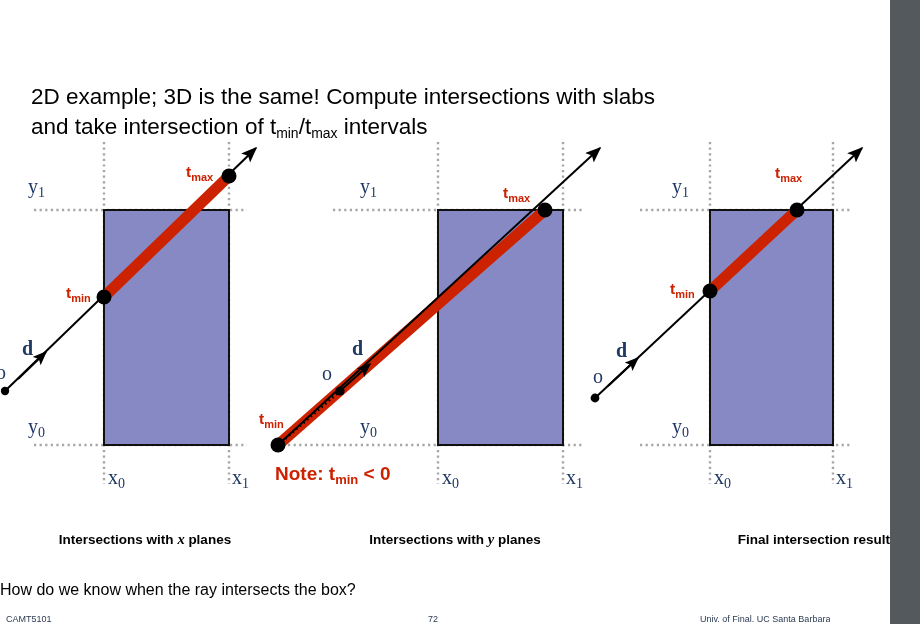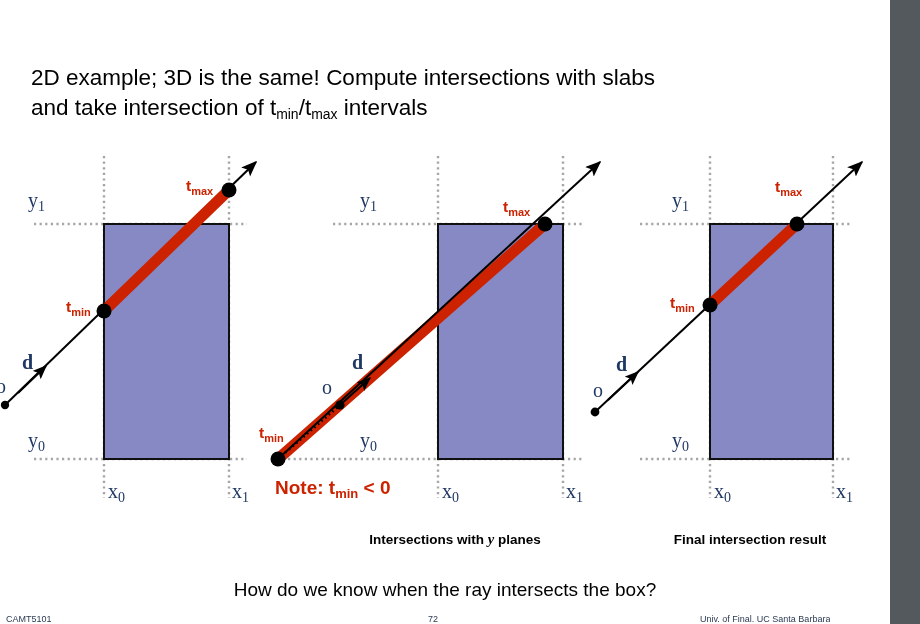--- a/index.html
+++ b/index.html
@@ -37,45 +37,44 @@
     width: 840px;
     font-size: 35px;
     line-height: 46px;
     color: #000000;
     font-weight: 400;
     letter-spacing: -0.2px;
     white-space: nowrap;
   }
   #slide-subtitle {
     position: absolute;
-    left: 31px; top: 63px;
+    left: 31px; top: 82px;
     width: 830px;
     font-size: 22.5px;
     line-height: 30px;
     color: #000000;
     font-weight: 400;
   }
   .sub {
     font-size: 0.62em;
     vertical-align: -0.28em;
     letter-spacing: 0;
   }
   #bottom-question {
     position: absolute;
     left: 0px; top: 576px;
     width: 890px;
-    text-align: center;
-    font-size: 19px;
+    font-size: 16px;
     line-height: 28px;
     color: #000000;
   }
   
   #figure {
     position: absolute;
-    left: 0; top: 150px;
+    left: 0; top: 136px;
     width: 794px; height: 400px;
   }
   #figure svg { display: block; }
 
   
   .panel-caption {
     position: absolute;
     top: 531px;
     font-size: 13.5px;
     font-weight: bold;
@@ -84,21 +83,21 @@
     white-space: nowrap;
   }
   .panel-caption .ital {
     font-style: italic;
     font-family: "Liberation Serif", serif;
     font-weight: bold;
     font-size: 14.5px;
   }
   #caption-1 { left: 0px;   width: 290px; }
   #caption-2 { left: 310px; width: 290px; text-align: center; }
-  #caption-3 { left: 610px; width: 280px; }
+  #caption-3 { left: 610px; width: 280px; text-align: right; }
 
   
   .footer {
     position: absolute;
     top: 614px;
     font-size: 9px;
     color: #2b3a52;
     white-space: nowrap;
     overflow: hidden;
     text-align: right;
@@ -223,20 +222,21 @@
       <text x="836" y="348" font-family="'Liberation Serif',serif" font-size="20" fill="#1f3864">x<tspan font-size="14" dy="4">1</tspan></text>
 
       <text x="593" y="247" font-family="'Liberation Serif',serif" font-size="20" fill="#1f3864">o</text>
       <text x="616" y="221" font-family="'Liberation Serif',serif" font-size="20" font-weight="bold" fill="#1f3864">d</text>
     </g>
 
     <text x="275" y="344" font-family="'Liberation Sans',sans-serif" font-size="19" font-weight="bold" fill="#cc2200">Note:  t<tspan font-size="13" dy="3.5">min</tspan><tspan dy="-3.5"> &lt; 0</tspan></text>
   </svg>
   </div>
 
+  <div class="panel-caption" id="caption-1"><span>Intersections with </span><span class="ital">x</span><span> planes</span></div>
 
   <div class="panel-caption" id="caption-2"><span>Intersections with </span><span class="ital">y</span><span> planes</span></div>
 
   <div class="panel-caption" id="caption-3"><span>Final intersection result</span><span class="ital"></span><span></span></div>
 
   <div id="bottom-question">How do we know when the ray intersects the box?</div>
 
   <div class="footer" id="footer-left">CAMT5101</div>
   <div class="footer" id="footer-center">72</div>
   <div class="footer" id="footer-right">Univ. of Final. UC Santa Barbara</div>

